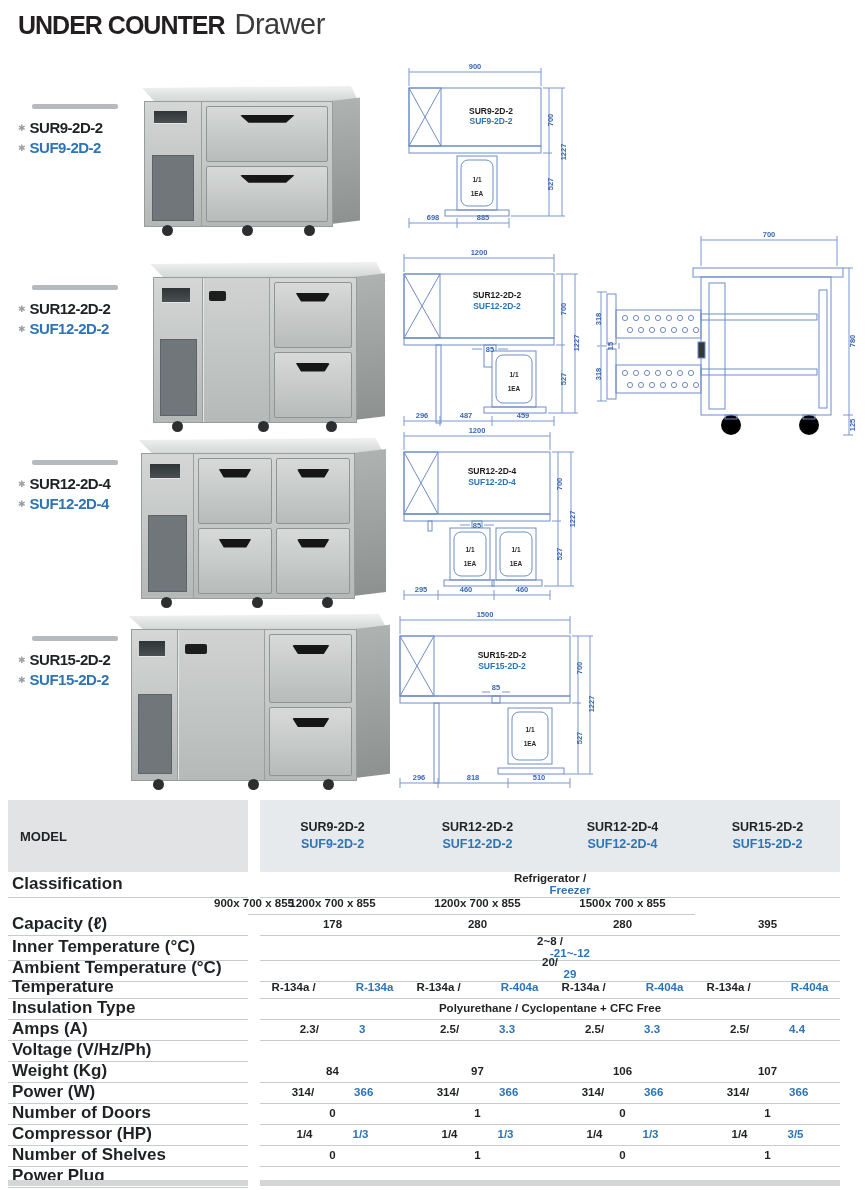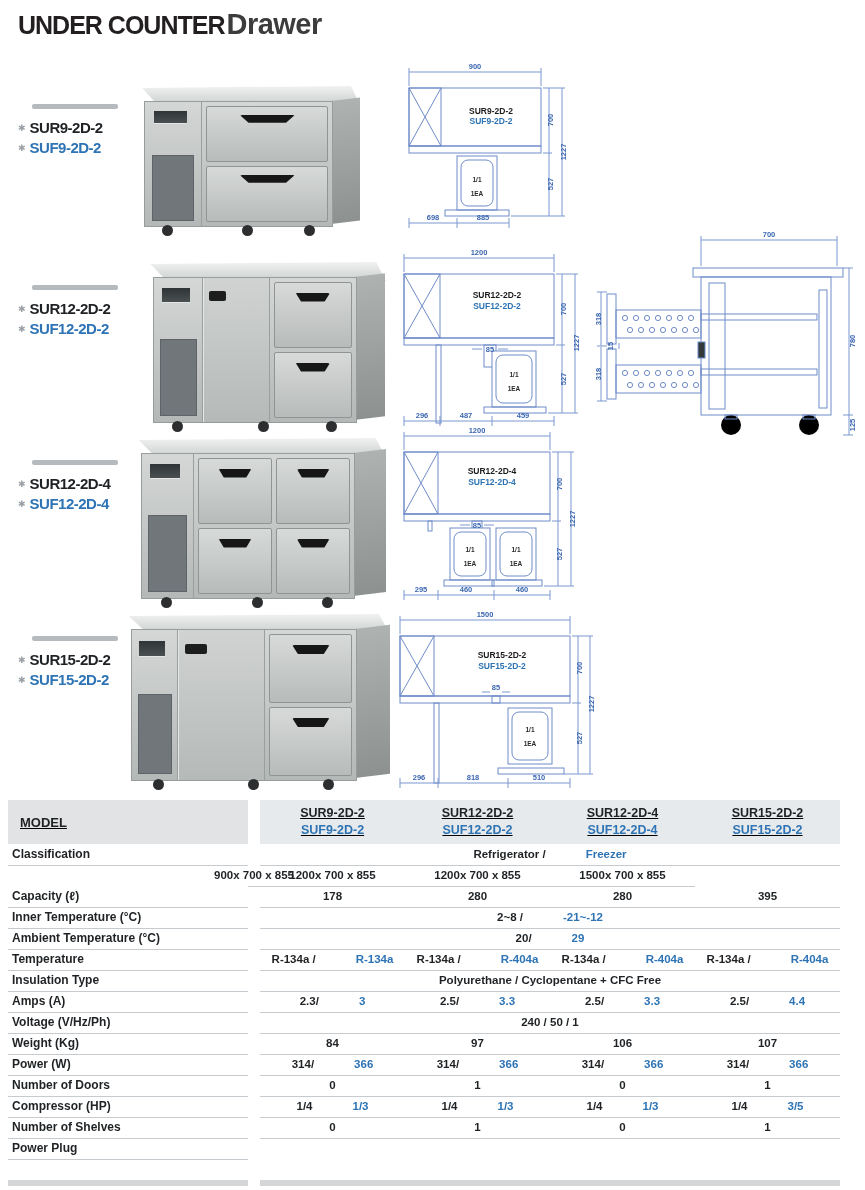--- a/index.html
+++ b/index.html
@@ -2,21 +2,21 @@
 <html><head>
 <meta charset="utf-8">
 <style>
   html,body{margin:0;padding:0;background:#ffffff;}
   body{width:865px;height:1190px;overflow:hidden;font-family:"Liberation Sans",sans-serif;}
   .page{position:relative;width:865px;height:1190px;background:#fff;}
 
   
   .title{position:absolute;left:18px;top:8px;white-space:nowrap;}
   .title .t1{font-size:25px;font-weight:bold;letter-spacing:-1px;color:#231f20;}
-  .title .t2{font-size:29px;font-weight:bold;letter-spacing:-0.5px;color:#3c3c3c;margin-left:2px;}
+  .title .t2{font-size:29px;font-weight:normal;letter-spacing:-0.5px;color:#3c3c3c;margin-left:10px;}
 
   
   .plabel{position:absolute;width:160px;}
   .pbar{margin-left:14px;width:86px;height:5px;background:#b5babe;border-radius:2px;margin-bottom:9px;}
   .pline{line-height:19px;white-space:nowrap;}
   .pbullet{color:#9aa0a5;font-size:9px;margin-right:4px;vertical-align:2px;}
   .pm1{font-size:15px;font-weight:bold;letter-spacing:-0.5px;color:#1f2224;}
   .pm2{font-size:15px;font-weight:bold;letter-spacing:-0.5px;color:#2e74b5;}
 
   
@@ -53,33 +53,33 @@
   .cl .fillw{fill:#ffffff;}
   .dl line{stroke:#7b97cf;stroke-width:1;}
   text.dt{fill:#3b66b0;font-size:7.5px;font-weight:bold;text-anchor:middle;font-family:"Liberation Sans",sans-serif;}
   text.pt{fill:#2a2a2a;font-size:6.5px;font-weight:bold;text-anchor:middle;font-family:"Liberation Sans",sans-serif;}
   text.mt1{fill:#1c1c1c;font-size:8.5px;font-weight:bold;text-anchor:middle;font-family:"Liberation Sans",sans-serif;}
   text.mt2{fill:#2e74b5;font-size:8.5px;font-weight:bold;text-anchor:middle;font-family:"Liberation Sans",sans-serif;}
   .dotsg circle{fill:none;stroke:#6f8cc9;stroke-width:1;}
 
   
   .spec{position:absolute;left:8px;top:800px;width:832px;}
-  .thead{display:grid;grid-template-columns:240px 12px 580px;height:44px;text-decoration:underline;}
+  .thead{display:grid;grid-template-columns:240px 12px 580px;height:72px;}
   .thead .model{background:#e2e3e4;display:flex;align-items:center;padding-left:12px;
                 font-size:13px;font-weight:bold;color:#1f2224;}
   .thead .cols{background:#e7eaec;display:grid;grid-template-columns:repeat(4,145px);align-items:center;}
   .thead .colh{text-align:center;line-height:17px;}
   .thead .colh .r{display:block;font-size:12.5px;font-weight:bold;color:#1f2224;}
   .thead .colh .f{display:block;font-size:12.5px;font-weight:bold;color:#2e74b5;}
   .trow{display:grid;grid-template-columns:240px 12px repeat(4,145px);height:21px;align-items:center;}
-  .tlabel{font-size:12px;font-weight:bold;color:#1f2224;padding-left:4px;
+  .tlabel{font-size:17px;font-weight:bold;color:#1f2224;padding-left:4px;
           border-bottom:1px solid #c6cbcf;height:100%;display:flex;align-items:center;white-space:nowrap;}
   .tcell{font-size:11.5px;font-weight:bold;text-align:center;border-bottom:1px solid #c6cbcf;
          height:100%;display:flex;align-items:center;justify-content:center;white-space:nowrap;}
-  .tspan{grid-column:3/7;}
+  .tspan{grid-column:3/7;flex-direction:column;}
   .blk{color:#1f2224;}
   .blue{color:#2e74b5;padding-left:40px;}
   .tfoot1{position:absolute;left:8px;top:1180px;width:240px;height:6px;background:#d4d6d8;}
   .tfoot2{position:absolute;left:260px;top:1180px;width:580px;height:6px;background:#d4d6d8;}
 </style>
 </head>
 <body>
 
 <div class="page">
 
@@ -582,23 +582,20 @@
             <span class="blue">3.3</span>
           </div>
           <div class="tcell">
             <span class="blk">2.5/</span>
             <span class="blue">4.4</span>
           </div>
         </div>
         <div class="trow">
           <div class="tlabel">Voltage (V/Hz/Ph)</div>
           <div></div>
-          <div class="tcell tspan">
-            <span class="blk">240 / 50 / 1</span>
-          </div>
         </div>
         <div class="trow">
           <div class="tlabel">Weight (Kg)</div>
           <div></div>
           <div class="tcell">
             <span class="blk">84</span>
           </div>
           <div class="tcell">
             <span class="blk">97</span>
           </div>

